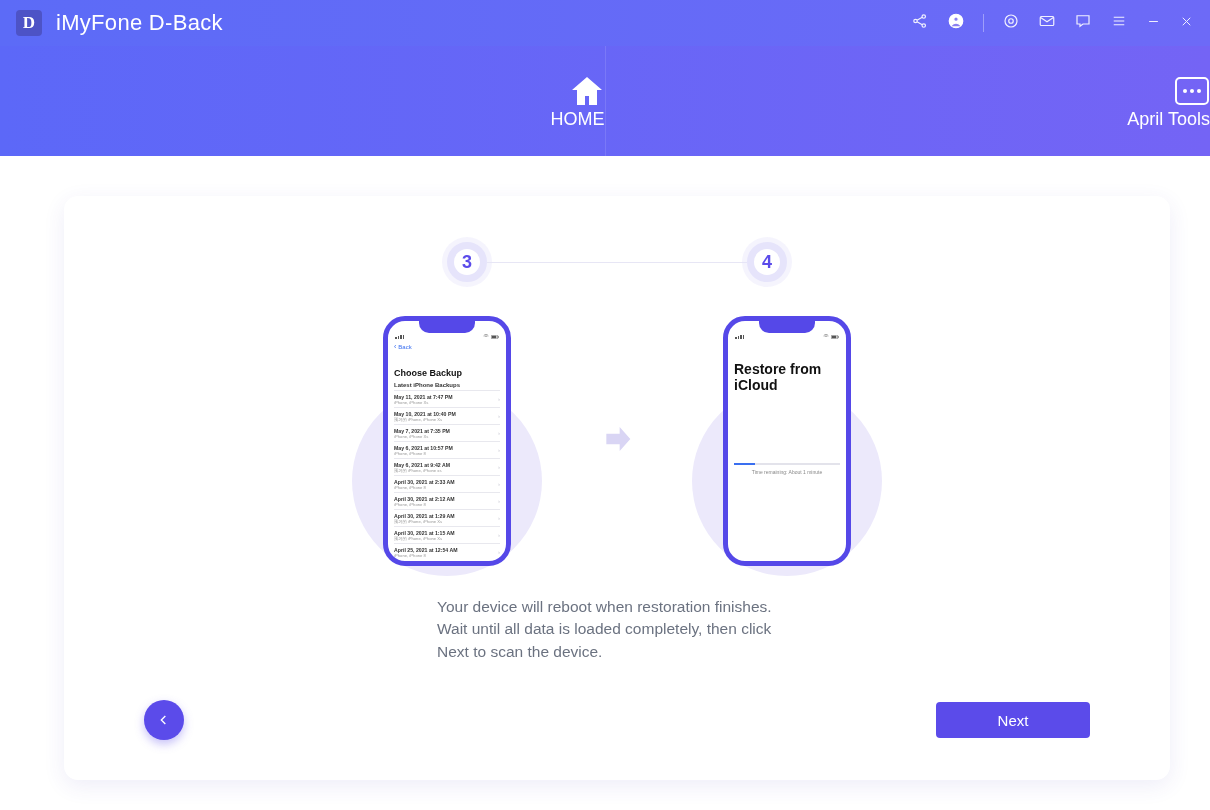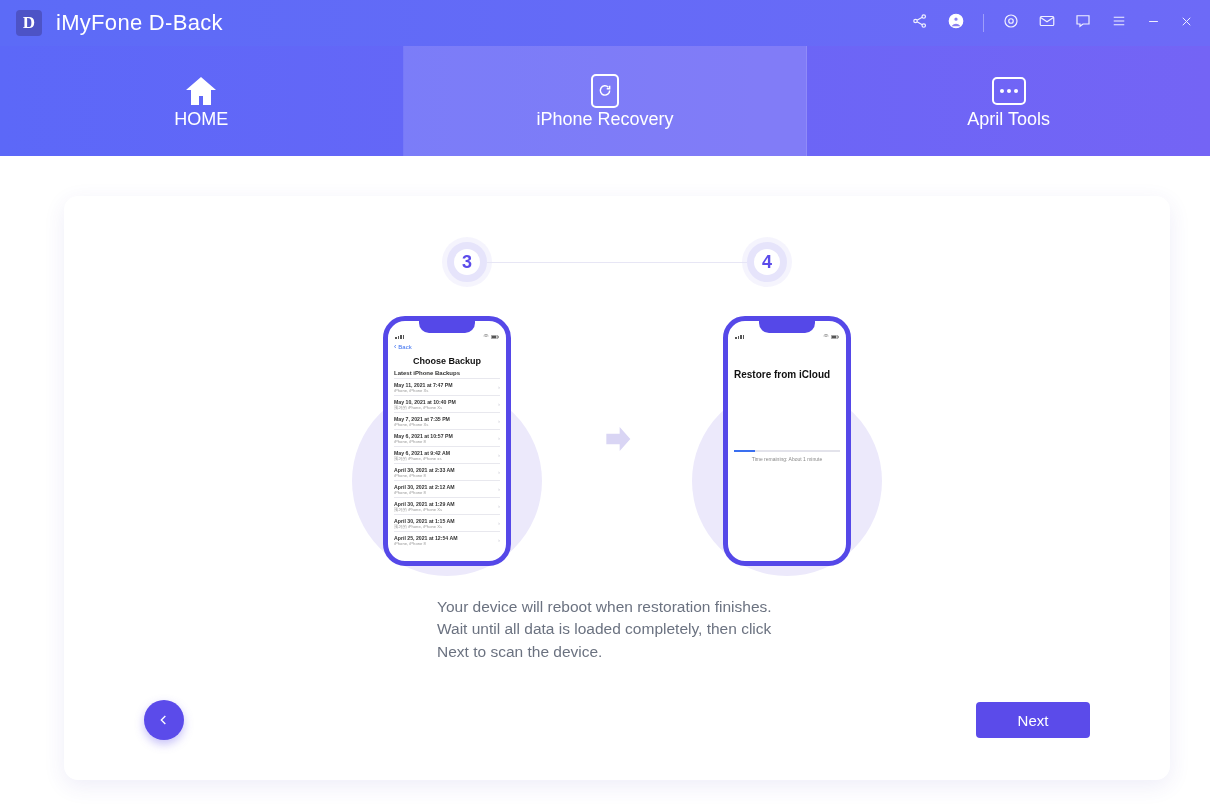--- a/index.html
+++ b/index.html
@@ -8,21 +8,21 @@
 
   .titlebar { height:46px; background:linear-gradient(90deg,#5c6bf7,#6d6af7); display:flex; align-items:center; color:#fff; padding:0 16px; }
   .logo-badge { width:26px; height:26px; background:#4d53c6; border-radius:4px; display:flex; align-items:center; justify-content:center; font-weight:700; font-size:17px; margin-right:14px; font-family:Georgia,serif;}
   .app-title { font-size:22px; font-weight:400; letter-spacing:.3px; }
   .titlebar-right { margin-left:auto; display:flex; align-items:center; gap:18px; }
   .titlebar-right svg { width:18px; height:18px; stroke:#fff; fill:none; stroke-width:1.6; opacity:.9; }
   .tb-divider { width:1px; height:18px; background:rgba(255,255,255,.35); }
   .win-ctrl svg { width:15px; height:15px; }
 
   .navbar { height:110px; background:linear-gradient(90deg,#5c68f8,#7464f5); display:flex; }
-  .nav-item { flex:1; display:flex; flex-direction:column; align-items:center; justify-content:center; color:#fff; cursor:pointer; border-right:1px solid rgba(255,255,255,.12); }
+  .nav-item { flex:1; display:flex; flex-direction:column; align-items:flex-end; justify-content:center; color:#fff; cursor:pointer; border-right:1px solid rgba(255,255,255,.12); }
   .nav-item:last-child { border-right:none; }
   .nav-item.active { background:rgba(255,255,255,.15); }
   .nav-item .label { font-size:18px; font-weight:400; }
   .nav-icon { width:36px; height:36px; display:flex; align-items:center; justify-content:center; }
   .square-icon { width:28px; height:34px; border:2px solid #fff; border-radius:5px; display:flex; align-items:center; justify-content:center; }
   .dots-row { display:flex; gap:3px; }
   .dots-row span { width:4px; height:4px; border-radius:50%; background:#fff; }
 
   .content { flex:1; background:#fff; position:relative; }
   .card { position:absolute; left:64px; right:40px; top:40px; bottom:30px; background:#fff; border-radius:14px; box-shadow:0 6px 22px rgba(72,53,175,.09); padding:46px 80px 40px 80px; display:flex; flex-direction:column; }
@@ -35,46 +35,46 @@
   .phone-block { width:260px; display:flex; flex-direction:column; align-items:center; position:relative; }
   .phone-halo { position:absolute; width:190px; height:190px; background:#ece9fb; border-radius:50%; top:70px; z-index:0; }
   .phone { position:relative; z-index:1; width:128px; height:250px; border:5px solid #5548e8; border-radius:22px; background:#fff; overflow:hidden; }
   .phone .notch { position:absolute; top:0; left:50%; transform:translateX(-50%); width:56px; height:12px; background:#5548e8; border-radius:0 0 10px 10px; }
   .phone-top { height:18px; display:flex; align-items:flex-end; justify-content:space-between; padding:0 7px 0 7px; font-size:5px; color:#555;}
   .phone-top .sig { display:flex; gap:1px; align-items:flex-end;}
   .phone-top .sig i { display:block; width:1.5px; background:#555;}
   .phone-top .sig i:nth-child(1){height:2px}.phone-top .sig i:nth-child(2){height:3px}.phone-top .sig i:nth-child(3){height:4px}.phone-top .sig i:nth-child(4){height:4.5px}
   .phone-content { padding:4px 6px; }
   .back-link { color:#3a6ff0; font-size:6px; display:flex; align-items:center; gap:2px; }
-  .phone-title { font-size:9px; font-weight:700; text-align:center; margin-top:6px; margin-bottom:4px; color:#111;}
+  .phone-title { font-size:9px; font-weight:700; text-align:left; margin-top:18px; margin-bottom:4px; color:#111;}
   .phone-sub { font-size:6px; font-weight:700; color:#333; margin-bottom:2px;}
   .bk-item { border-top:1px solid #e8e8ee; padding:2.5px 0; display:flex; justify-content:space-between; align-items:center;}
   .bk-item:first-child { border-top:1px solid #e8e8ee; }
   .bk-text .line1 { font-size:5.2px; font-weight:700; color:#333;}
   .bk-text .line2 { font-size:4.2px; color:#999;}
   .bk-item .chev { font-size:6px; color:#c7c7d1;}
   
   .phone2-body { padding:4px 6px; }
-  .phone2-title { font-size:10px; font-weight:700; color:#111; margin-top:26px; }
+  .phone2-title { font-size:14px; font-weight:700; color:#111; margin-top:18px; }
   .progress-wrap { margin-top:70px; }
   .progress-bar { height:2px; background:#e3e3eb; position:relative; }
   .progress-bar .fill { position:absolute; left:0; top:0; height:100%; width:20%; background:#3a6ff0; }
   .remaining { font-size:5px; color:#888; text-align:center; margin-top:4px; }
 
   .arrow-between { position:absolute; left:50%; top:50%; transform:translate(-50%,-50%); }
   .arrow-between svg { width:32px; height:32px; fill:#d9d5f4; }
 
   .captions-row { display:flex; gap:160px; justify-content:center; margin-top:30px; }
   .caption { width:340px; color:#6b7280; font-size:15.5px; line-height:1.45; }
   .caption.right { width:360px; }
 
   .footer-row { margin-top:auto; display:flex; align-items:center; justify-content:space-between; padding-top:18px;}
   .back-btn { width:40px; height:40px; border-radius:50%; background:#5b4bea; display:flex; align-items:center; justify-content:center; cursor:pointer; box-shadow:0 4px 10px rgba(91,75,234,.35);}
   .back-btn svg { width:16px; height:16px; stroke:#fff; stroke-width:2; fill:none;}
-  .next-btn { width:114px; height:36px; background:#5b4bea; color:#fff; border:none; border-radius:4px; font-size:15px; cursor:pointer; }
+  .next-btn { width:154px; height:36px; background:#5b4bea; color:#fff; border:none; border-radius:4px; font-size:15px; cursor:pointer; }
 </style>
 </head>
 <body>
 
 <div class="titlebar">
   <div class="logo-badge">D</div>
   <div class="app-title">iMyFone D-Back</div>
   <div class="titlebar-right">
     <span><svg viewBox="0 0 24 24">
           <circle cx="6" cy="12" r="2.3"></circle>
@@ -112,30 +112,20 @@
 </div>
 
 <div class="navbar">
   <div class="nav-item">
     <div class="nav-icon">
       <svg width="36" height="32" viewBox="0 0 36 32">
           <path d="M18 2 3 15h5v15h8v-9h4v9h8V15h5z" fill="#fff"></path>
         </svg>
     </div>
     <div class="label">HOME</div>
-  </div>
-  <div class="nav-item active">
-    <div class="nav-icon">
-      <div class="square-icon">
-          <svg width="14" height="14" viewBox="0 0 24 24" fill="none" stroke="#fff" stroke-width="2.5">
-            <path d="M20 11a8 8 0 1 1-2.3-5.6M20 3v5h-5"></path>
-          </svg>
-        </div>
-    </div>
-    <div class="label">iPhone Recovery</div>
   </div>
   <div class="nav-item">
     <div class="nav-icon">
       <div class="square-icon" style="width:34px;height:28px">
           <div class="dots-row">
             <span></span>
             <span></span>
             <span></span>
           </div>
         </div>

